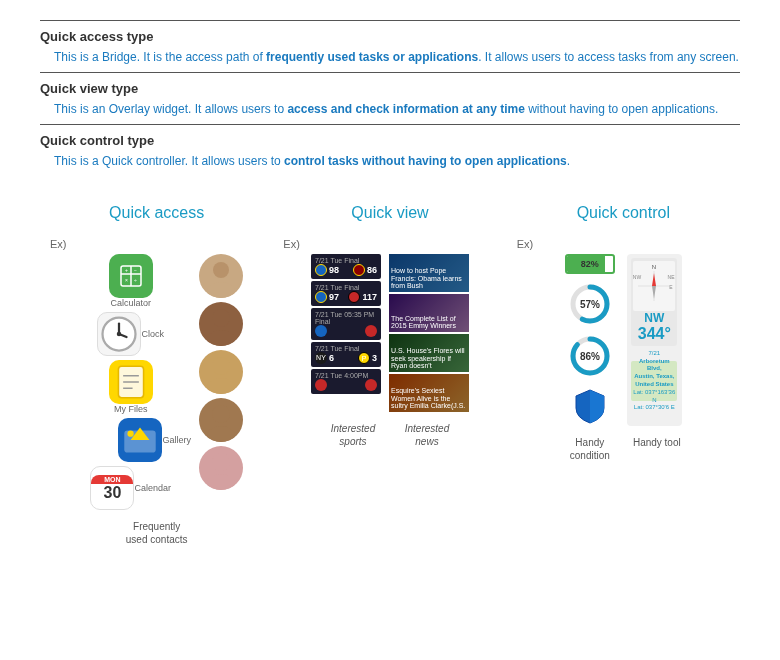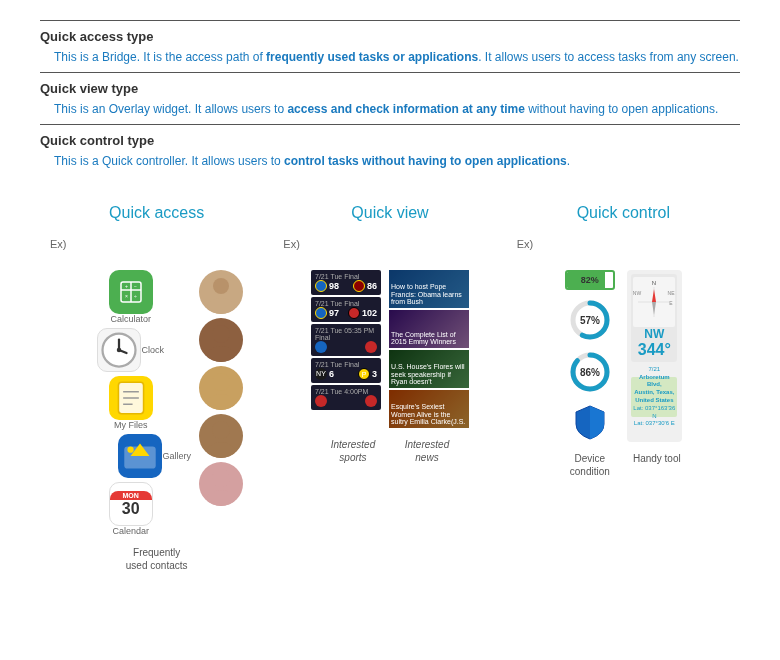--- a/index.html
+++ b/index.html
@@ -62,21 +62,21 @@
       flex: 1;
       display: flex;
       flex-direction: column;
       align-items: center;
     }
     .ex-label {
       font-size: 11px;
       color: #666;
       align-self: flex-start;
       margin-left: 10px;
-      margin-bottom: 20px;
+      margin-bottom: 4px;
     }
     .app-grid {
       display: flex;
       gap: 8px;
     }
     .app-column {
       display: flex;
       flex-direction: column;
       gap: 4px;
       align-items: center;
@@ -330,21 +330,21 @@
           <div class="app-icon gallery">
             <svg viewBox="0 0 28 28" xmlns="http://www.w3.org/2000/svg">
               <rect x="4" y="8" width="20" height="14" rx="2" fill="#fff" opacity="0.3"></rect>
               <polygon points="14,6 20,14 8,14" fill="#ffd700"></polygon>
               <circle cx="8" cy="10" r="2" fill="#ffd700"></circle>
             </svg>
           </div>
           <div class="app-name">Gallery</div>
         </div>
 
-        <div style="display:flex;flex-direction:column;align-items:center;">
+        <div style="display:flex;flex-direction:row;align-items:center;">
           <div class="app-icon calendar">
             <div style="background:#e53935;width:100%;text-align:center;font-size:7px;color:white;padding:1px 0;border-radius:8px 8px 0 0;font-weight:bold;">MON</div>
             <div style="font-size:16px;font-weight:bold;color:#333;">30</div>
           </div>
           <div class="app-name">Calendar</div>
         </div>
       </div>
 
       <div class="app-column">
 
@@ -419,21 +419,21 @@
 
         <div class="score-card">
           <div class="date-line">7/21 Tue Final</div>
           <div class="teams-scores">
             <span style="display:flex;align-items:center;gap:2px;">
               <span style="display:inline-block;width:12px;height:12px;border-radius:50%;background:#1565c0;border:1px solid #ffd700;"></span>
               <span style="font-size:9px;font-weight:bold;">97</span>
             </span>
             <span style="display:flex;align-items:center;gap:2px;">
               <span style="display:inline-block;width:12px;height:12px;border-radius:50%;background:#c62828;border:1px solid #000;"></span>
-              <span style="font-size:9px;font-weight:bold;">102</span>
+              <span style="font-size:9px;font-weight:bold;">117</span>
             </span>
           </div>
         </div>
 
         <div class="score-card">
           <div class="date-line">7/21 Tue 05:35 PM Final</div>
           <div class="teams-scores">
             <span style="display:inline-block;width:12px;height:12px;border-radius:50%;background:#1565c0;"></span>
             <span style="display:inline-block;width:12px;height:12px;border-radius:50%;background:#c62828;"></span>
           </div>
@@ -557,18 +557,18 @@
           <div style="font-size:6px;color:#1a9bc4;text-align:center;padding:1px 2px;line-height:1.3;">
             <div>7/21</div>
             <div style="font-weight:bold;">Arboretum Blvd,<br>Austin, Texas,<br>United States</div>
             <div>Lat: 037°163'36 N</div>
             <div>Lat: 037°30'6 E</div>
           </div>
         </div>
       </div>
     </div>
     <div style="display:flex;gap:12px;margin-top:10px;">
-      <div class="bottom-label" style="font-size:10px;color:#555;text-align:center;width:55px;">Device condition</div>
+      <div class="bottom-label" style="font-size:10px;color:#555;text-align:center;width:55px;">Handy condition</div>
       <div class="bottom-label" style="font-size:10px;color:#555;text-align:center;width:55px;">Handy tool</div>
     </div>
   </div>
 
 </div>
 
 </body></html>

